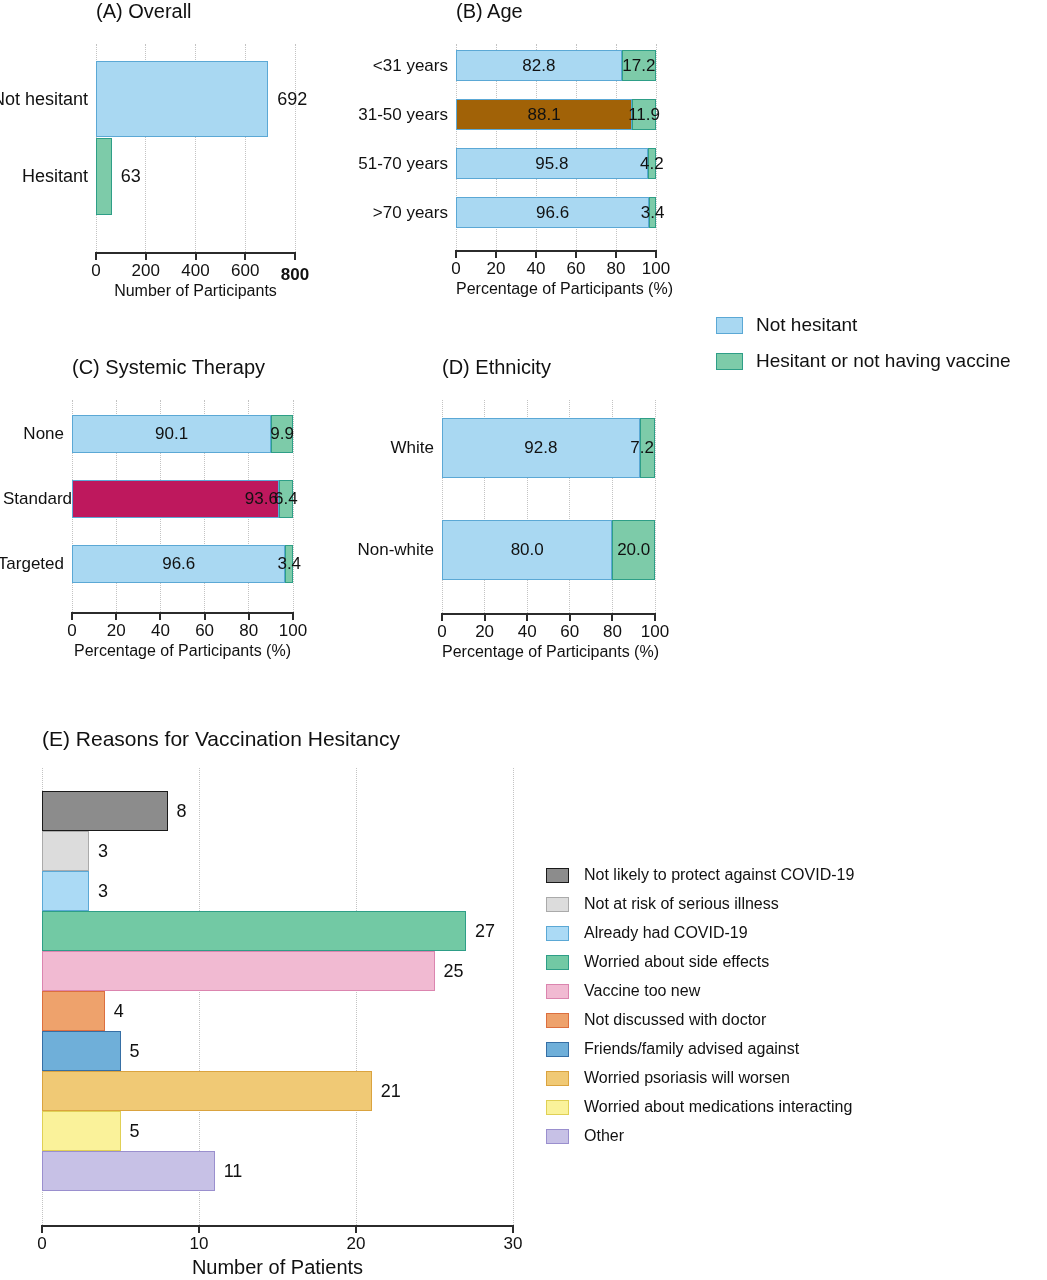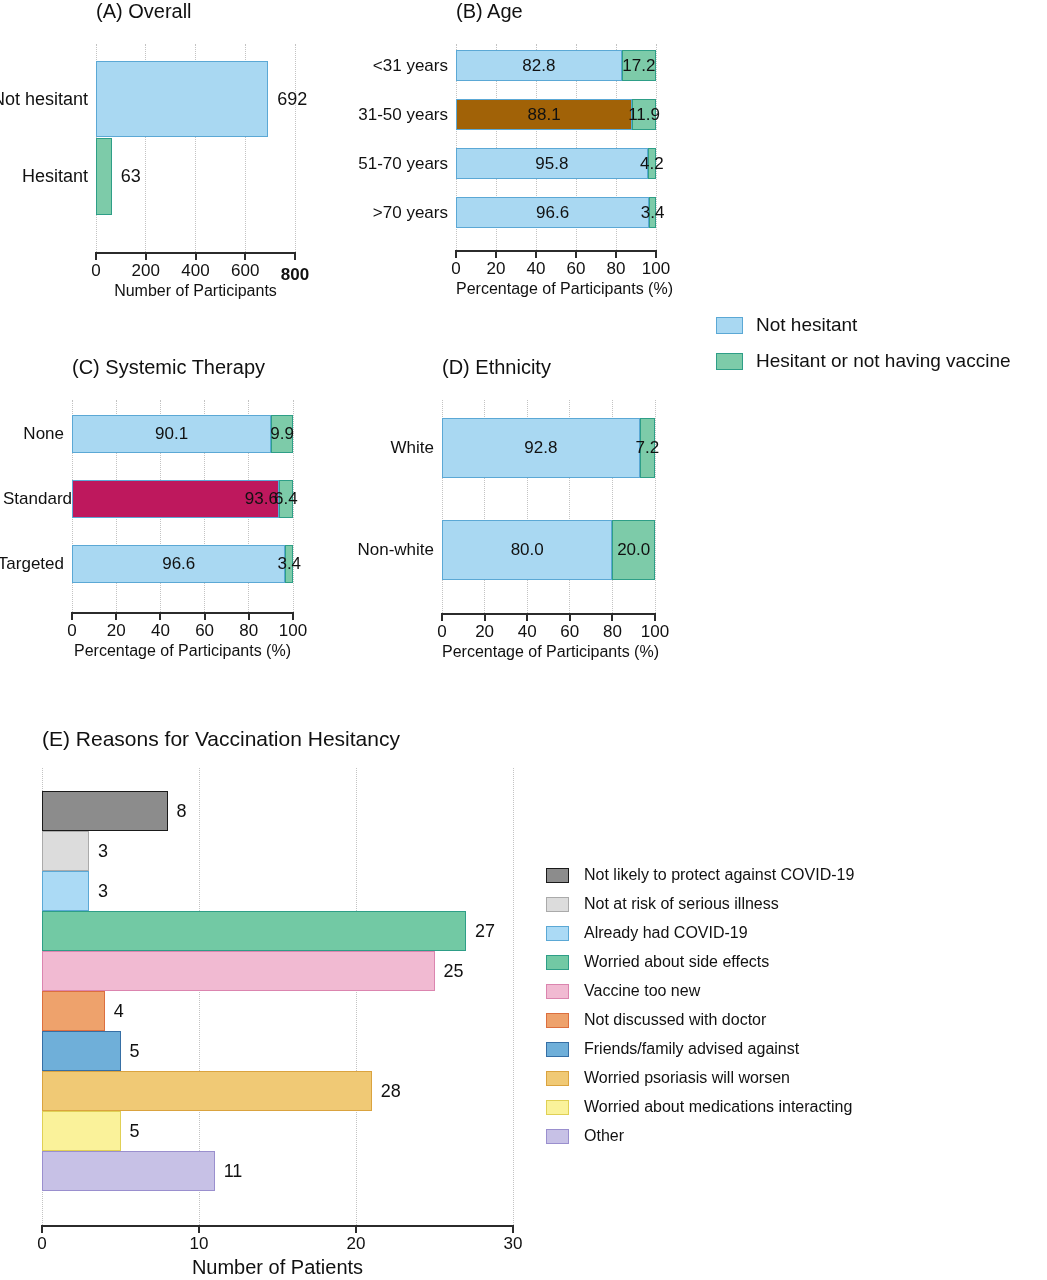--- a/index.html
+++ b/index.html
@@ -223,21 +223,21 @@
         <div class="gridline" style="left: 294.5px; top: 45px; height: 213px;"></div>
         <div class="tickmark" style="left: 294px; top: 260px;"></div>
         <div class="ticklabel" style="left: 263px; top: 267px;">100</div>
         <div class="axisline" style="left: 81px; top: 258px; width: 215px;"></div>
         <div class="catlabel" style="left: 0px; width: 74px; top: 63px; height: 60px;">White</div>
         <div class="catlabel" style="left: 0px; width: 74px; top: 165px; height: 60px;">Non-white</div>
         <div class="bar-row" style="left: 82px; top: 63px; width: 213px; height: 60px;">
           <div class="seg" style="width: 92.8%; background: rgb(169, 216, 242); border: 1.6px solid rgb(91, 168, 213);">
             <span class="value-in">92.8</span>
           </div>
-          <div class="seg" style="width: 7.2%; background: rgb(125, 203, 169); border: 1.6px solid rgb(46, 158, 135);">
+          <div class="seg" style="width: 7.2%; background: rgb(125, 203, 169); border: 1.6px solid rgb(46, 158, 135); justify-content: flex-end;">
             <span class="value-in">7.2</span>
           </div>
         </div>
         <div class="bar-row" style="left: 82px; top: 165px; width: 213px; height: 60px;">
           <div class="seg" style="width: 80%; background: rgb(169, 216, 242); border: 1.6px solid rgb(91, 168, 213);">
             <span class="value-in">80.0</span>
           </div>
           <div class="seg" style="width: 20%; background: rgb(125, 203, 169); border: 1.6px solid rgb(46, 158, 135);">
             <span class="value-in">20.0</span>
           </div>
@@ -285,21 +285,21 @@
         <div class="bar-row" style="left: 42px; top: 266px; width: 471px; height: 40px;">
           <div class="bar" style="width: 62.8px; background: rgb(238, 162, 108); border: 1.6px solid rgb(220, 111, 63);"></div>
           <span class="value-out">4</span>
         </div>
         <div class="bar-row" style="left: 42px; top: 306px; width: 471px; height: 40px;">
           <div class="bar" style="width: 78.5px; background: rgb(111, 175, 217); border: 1.6px solid rgb(54, 111, 165);"></div>
           <span class="value-out">5</span>
         </div>
         <div class="bar-row" style="left: 42px; top: 346px; width: 471px; height: 40px;">
           <div class="bar" style="width: 329.7px; background: rgb(240, 201, 117); border: 1.6px solid rgb(218, 163, 63);"></div>
-          <span class="value-out">28</span>
+          <span class="value-out">21</span>
         </div>
         <div class="bar-row" style="left: 42px; top: 386px; width: 471px; height: 40px;">
           <div class="bar" style="width: 78.5px; background: rgb(250, 242, 154); border: 1.6px solid rgb(224, 208, 85);"></div>
           <span class="value-out">5</span>
         </div>
         <div class="bar-row" style="left: 42px; top: 426px; width: 471px; height: 40px;">
           <div class="bar" style="width: 172.7px; background: rgb(199, 193, 230); border: 1.6px solid rgb(154, 143, 206);"></div>
           <span class="value-out">11</span>
         </div>
       </div>

